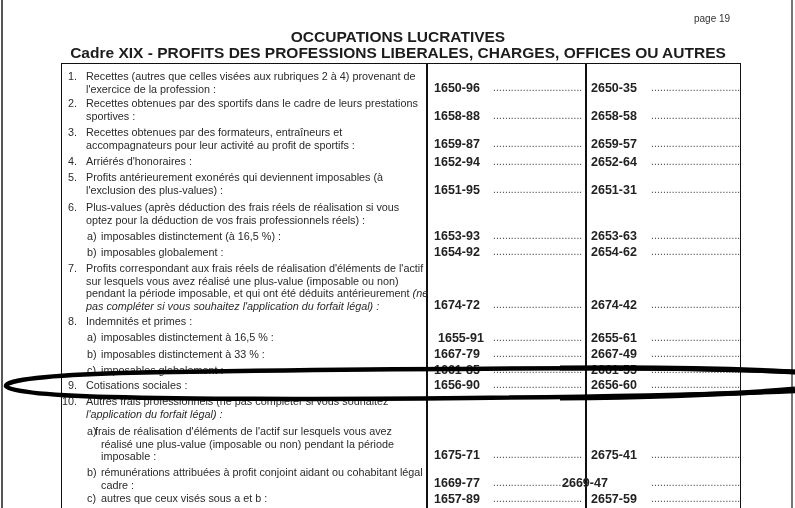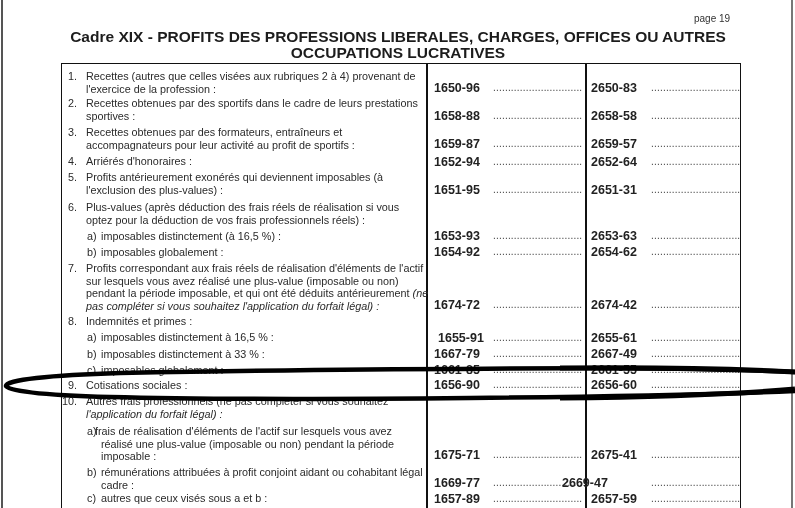--- a/index.html
+++ b/index.html
@@ -25,37 +25,37 @@
 </style>
 </head>
 <body>
 
 <div class="page-edge-left"></div>
 <div class="page-edge-right"></div>
 
 <div class="page-num">page 19</div>
 
 <div class="title">
+  <div>OCCUPATIONS LUCRATIVES</div>
   <div>Cadre XIX - PROFITS DES PROFESSIONS LIBERALES, CHARGES, OFFICES OU AUTRES</div>
-  <div>OCCUPATIONS LUCRATIVES</div>
 </div>
 
 <div class="tbl"></div>
 <div class="vline" style="left:426px"></div>
 <div class="vline" style="left:585px"></div>
 
 <div class="row" style="top:70px">
   <div class="lbl" style="left:0;top:0;width:360px">
     <span class="num" style="left:0">1.</span>
     <span class="txt" style="left:25px;top:0;white-space:nowrap">Recettes (autres que celles visées aux rubriques 2 à 4) provenant de</span>
     <span class="txt" style="left:25px;top:12.6px;white-space:nowrap">l'exercice de la profession :</span>
   </div>
   <span class="code" style="left:373px;top:11px">1650-96</span>
   <span class="dots" style="left:432px;top:12px">..............................</span>
-  <span class="code" style="left:530px;top:11px">2650-83</span>
+  <span class="code" style="left:530px;top:11px">2650-35</span>
   <span class="dots" style="left:590px;top:12px">..............................</span>
 </div>
 
 <div class="row" style="top:97px">
   <div class="lbl" style="left:0;top:0;width:360px">
     <span class="num" style="left:0">2.</span>
     <span class="txt" style="left:25px;top:0;white-space:nowrap">Recettes obtenues par des sportifs dans le cadre de leurs prestations</span>
     <span class="txt" style="left:25px;top:12.6px;white-space:nowrap">sportives :</span>
   </div>
   <span class="code" style="left:373px;top:12px">1658-88</span>

